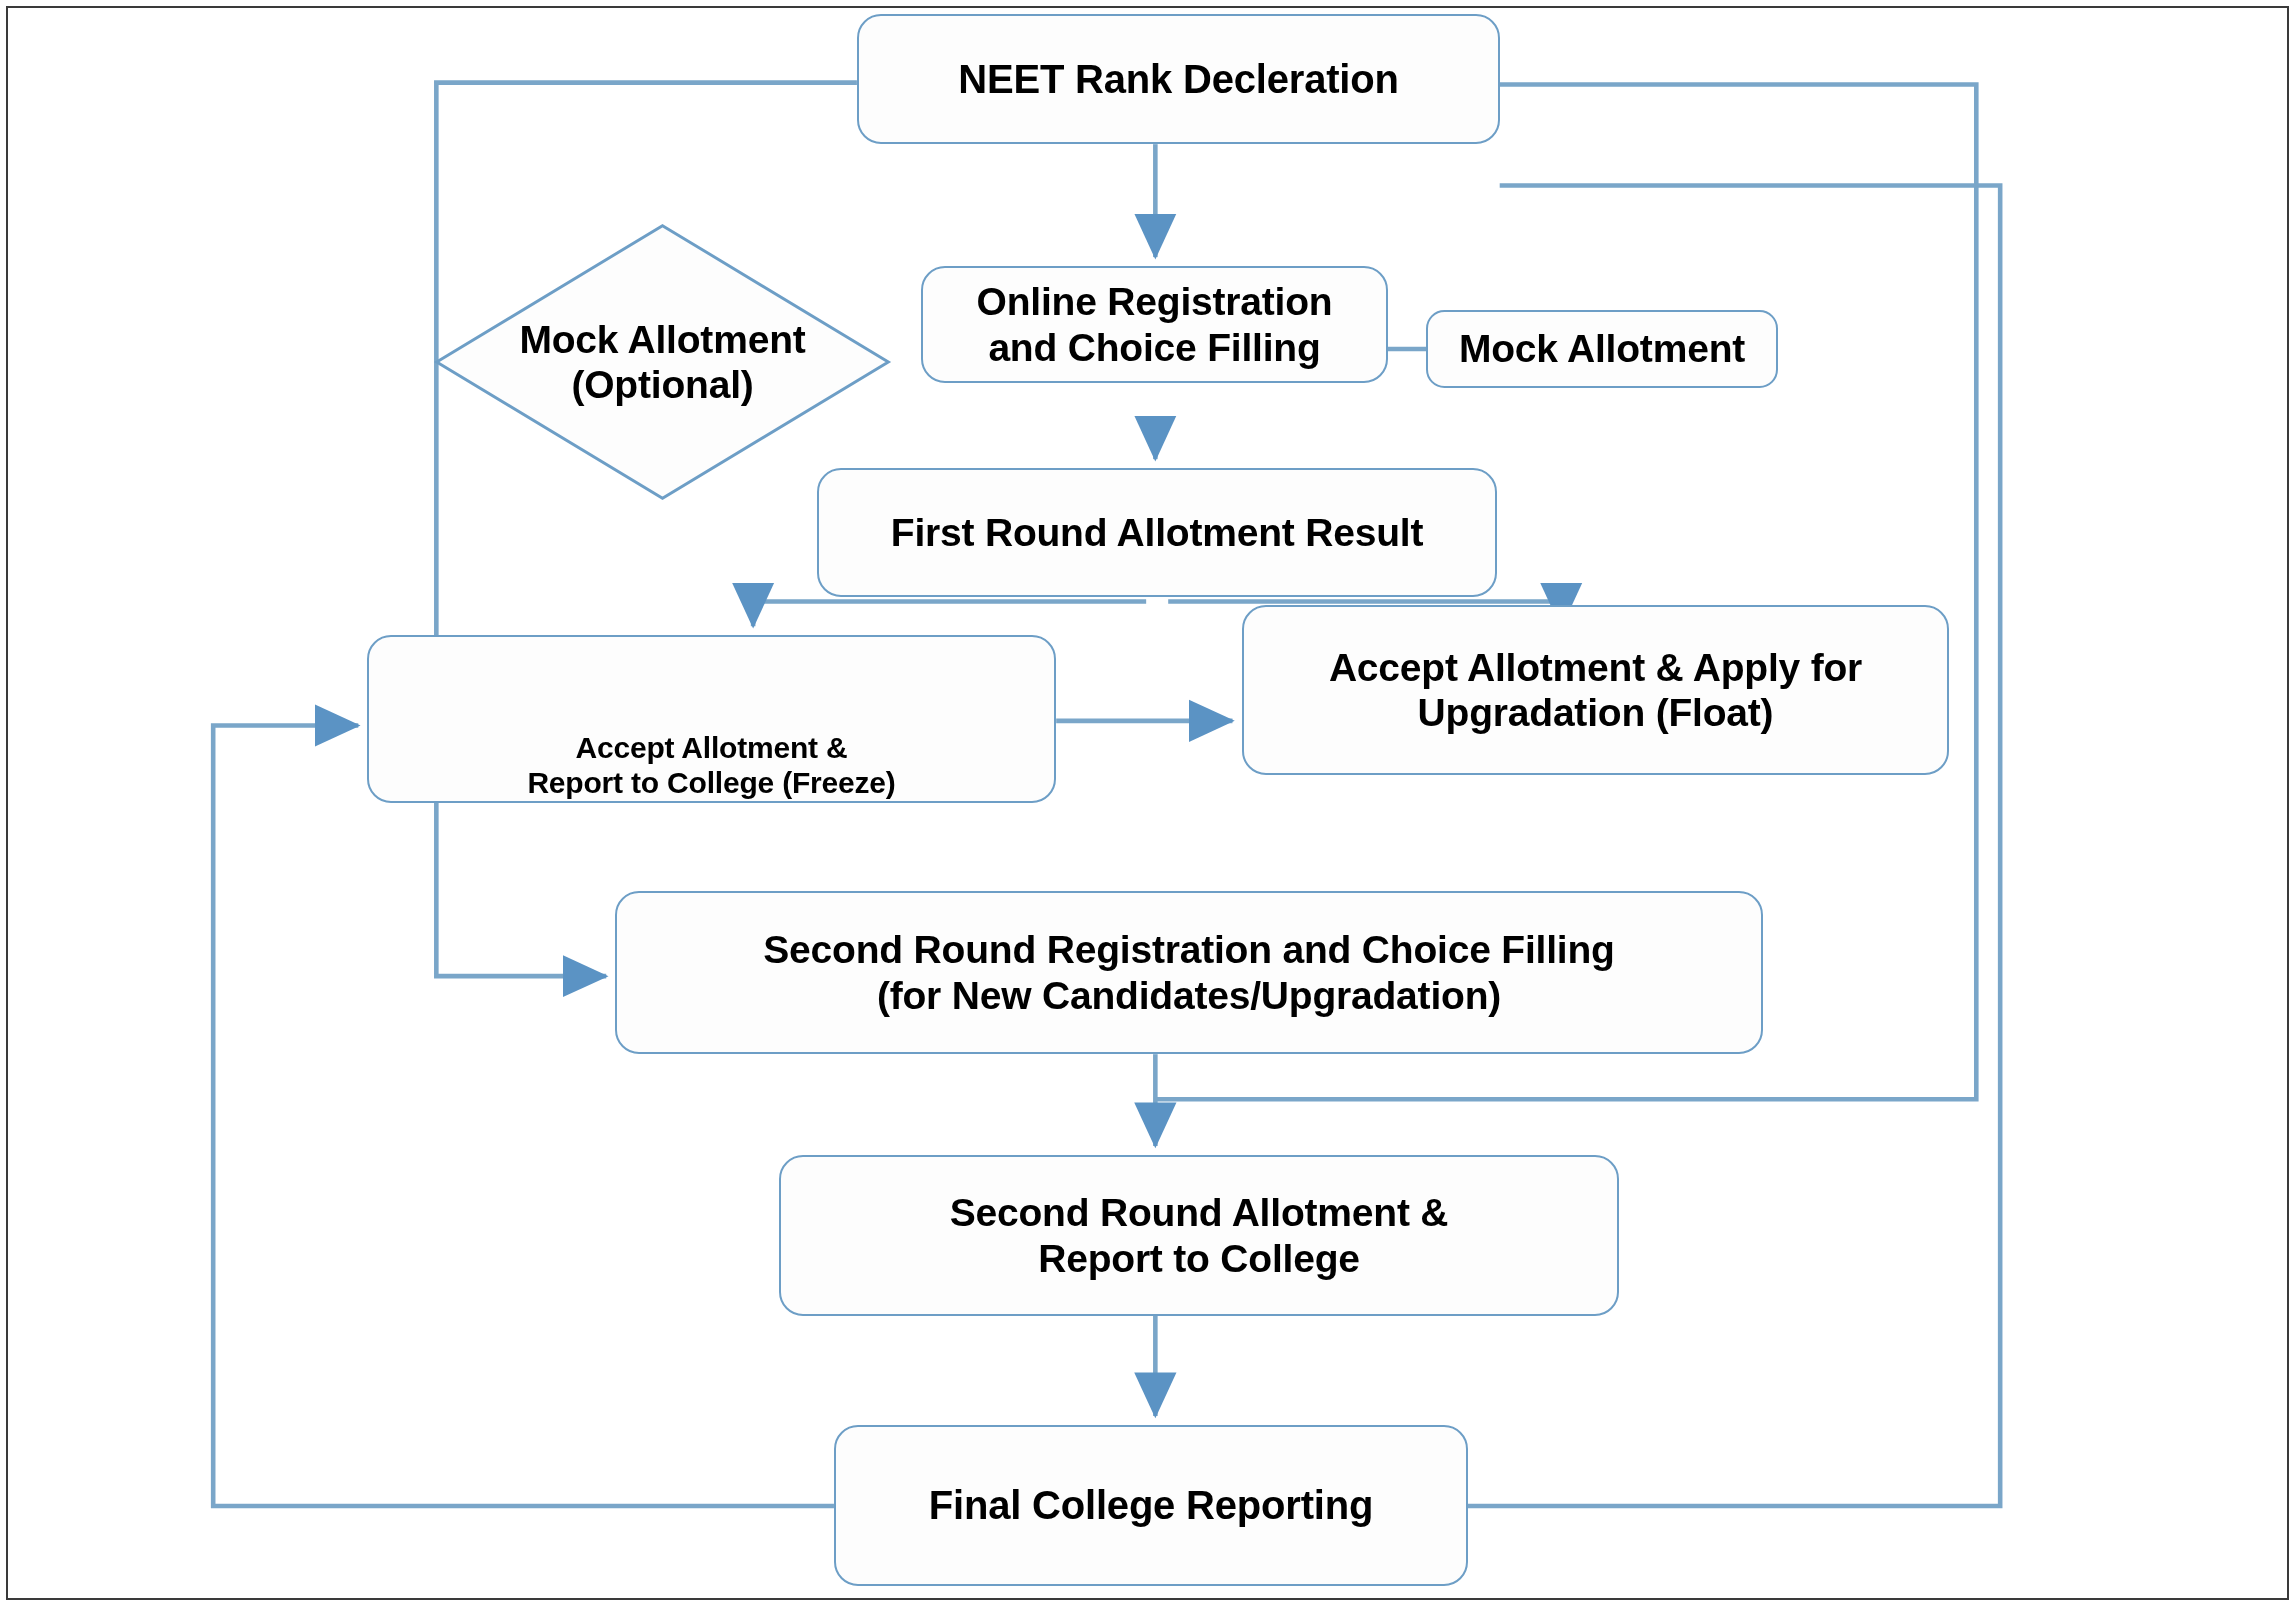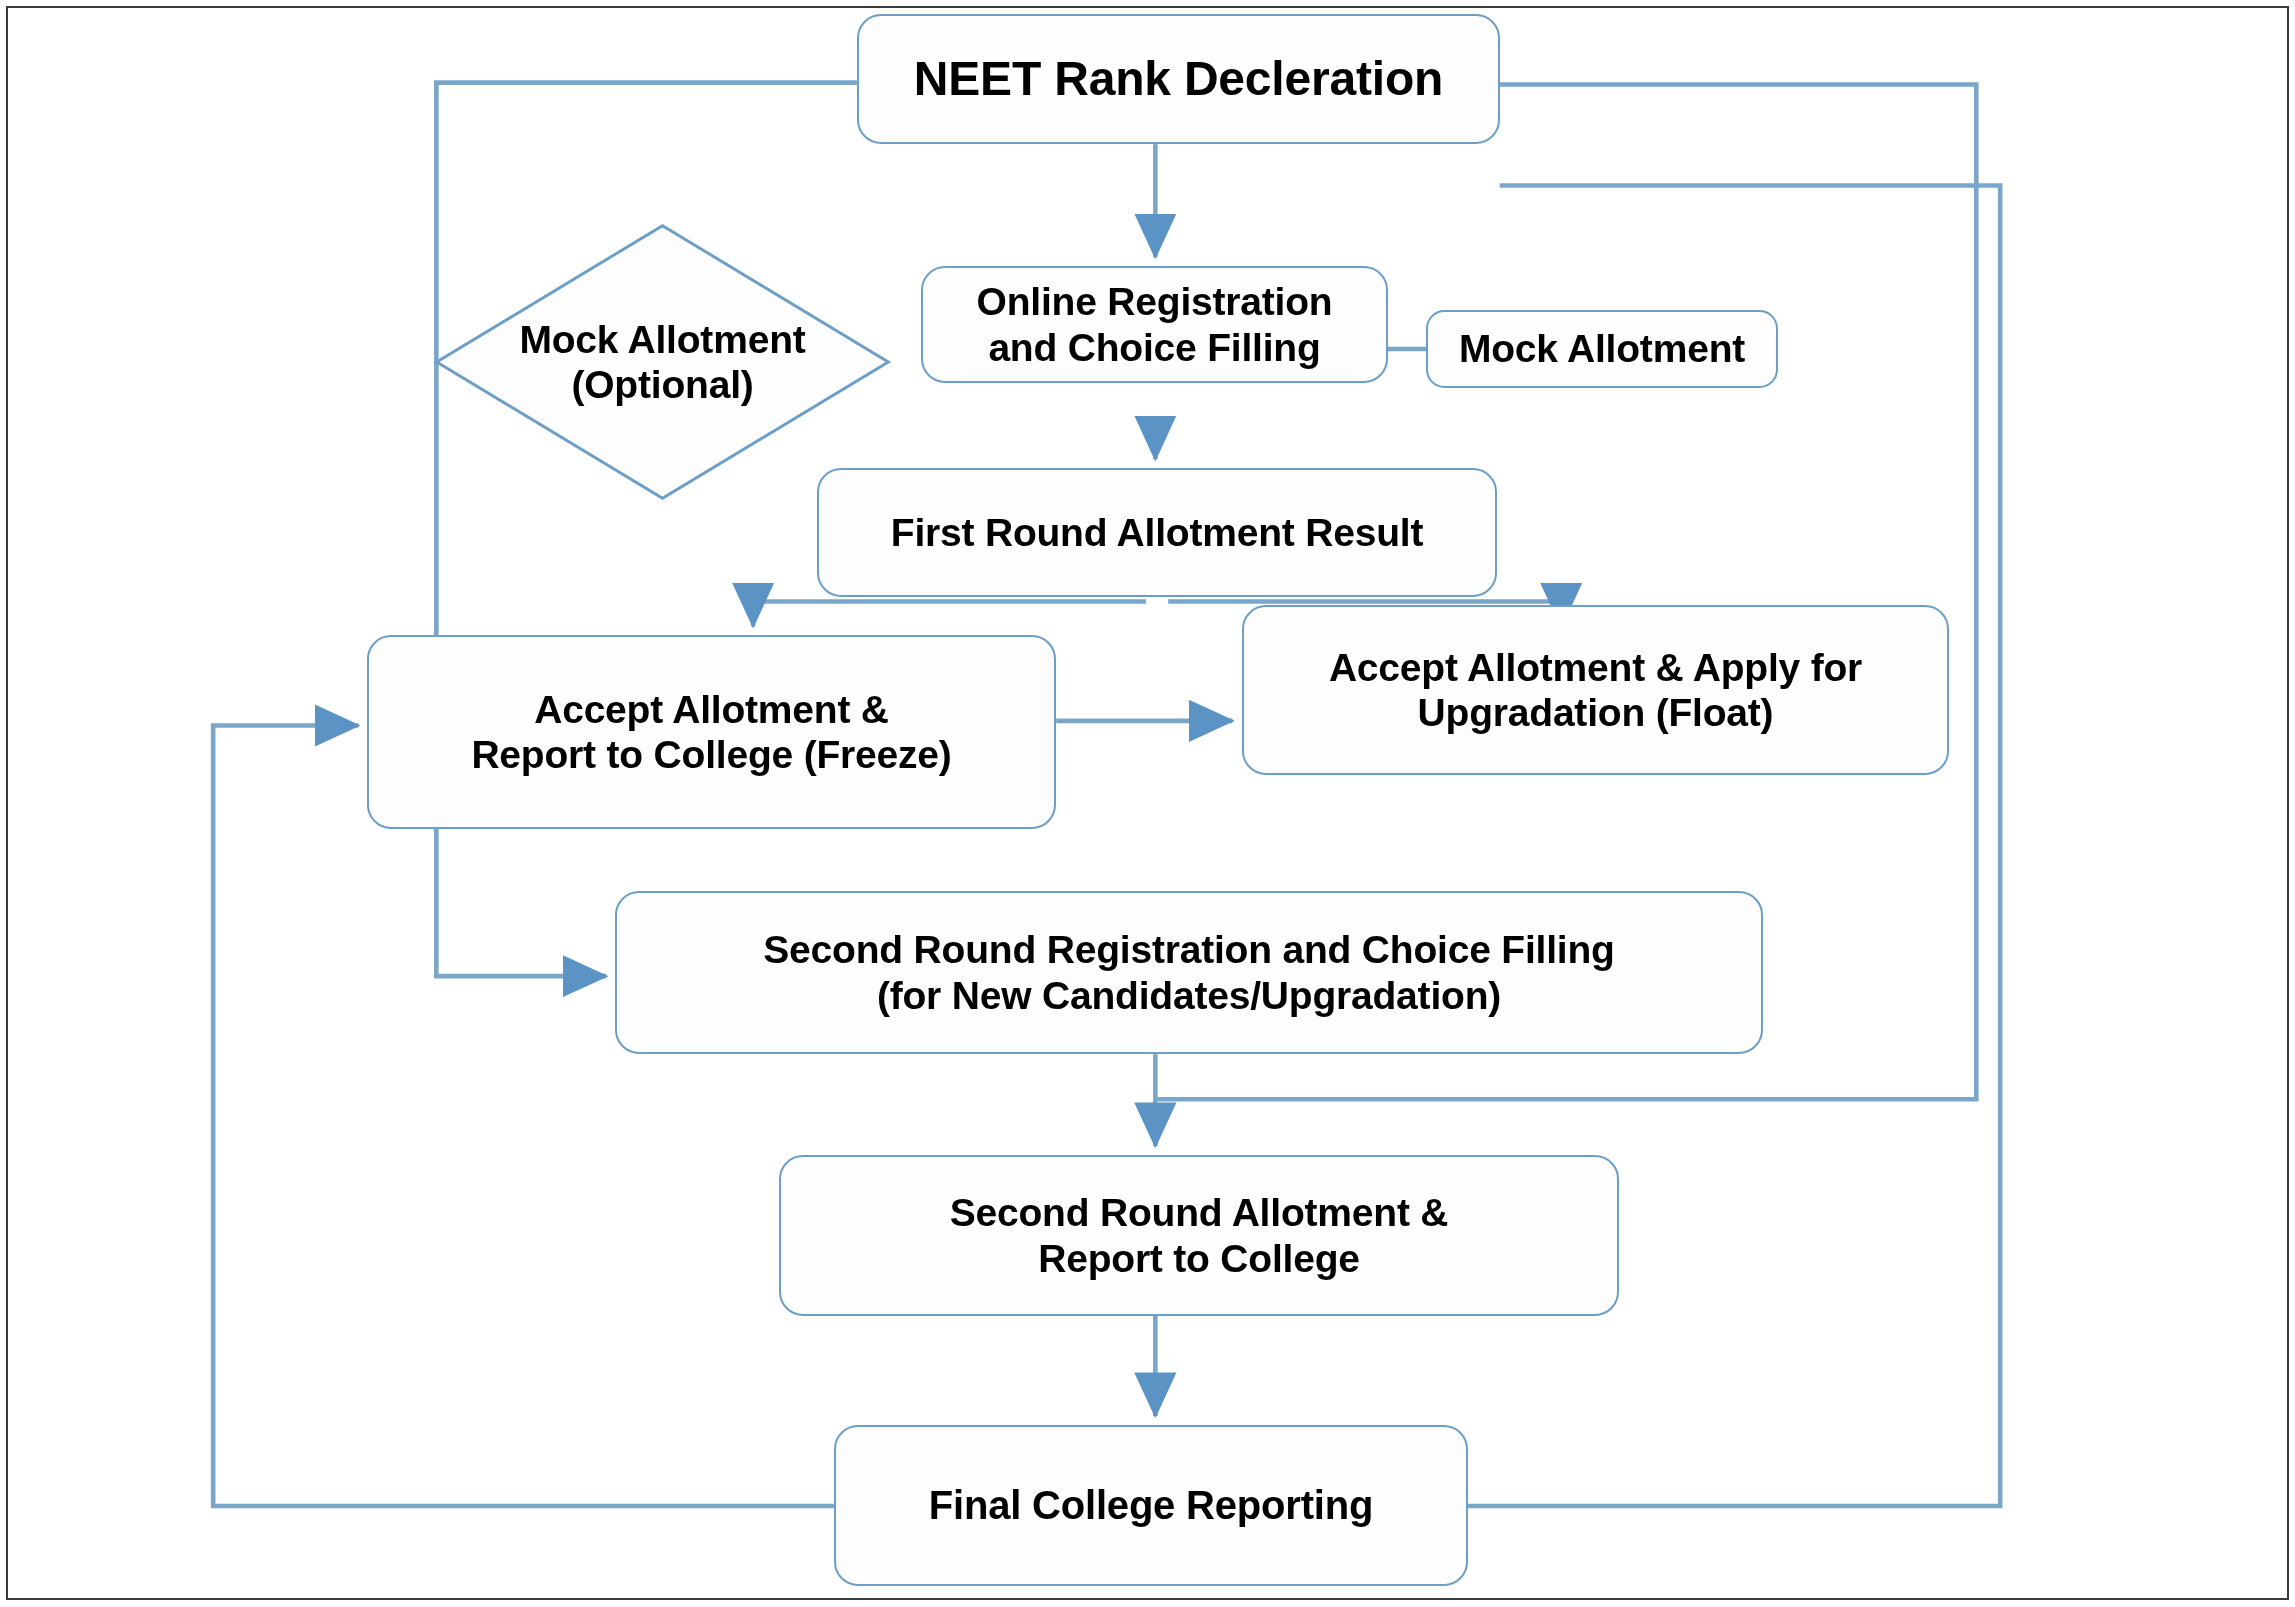--- a/index.html
+++ b/index.html
@@ -109,21 +109,21 @@
 
       <path d="M1258,1433 L1258,1542" marker-end="url(#ah)"></path>
 
       <path d="M908,1640 L232,1640 L232,790 L390,790" marker-end="url(#ah)"></path>
 
       <path d="M1598,1640 L2178,1640 L2178,202 L1633,202"></path>
 
     </g>
   </svg>
 
-  <div class="node" style="left:857px; top:13.8px; width:643px; height:130px; font-size:48px;">
+  <div class="node" style="left:857px; top:13.8px; width:643px; height:130px; font-size:40px;">
     <span class="lbl">NEET Rank Decleration</span>
   </div>
 
   <div class="diamond-wrap" style="left:433px; top:222px; width:459px; height:280px; font-size:39px;">
     <svg width="459" height="280" viewBox="0 0 500 305" xmlns="http://www.w3.org/2000/svg">
       <polygon points="250,4 496,152.5 250,301 4,152.5" fill="#fdfdfd" stroke="#6d9ec6" stroke-width="3.2"></polygon>
     </svg>
     <span class="lbl">Mock Allotment
 (Optional)</span>
   </div>
@@ -134,21 +134,21 @@
   </div>
 
   <div class="node" style="left:1426px; top:310px; width:352px; height:78px; font-size:39px; border-radius:18.4px;">
     <span class="lbl">Mock Allotment</span>
   </div>
 
   <div class="node" style="left:817px; top:468px; width:680px; height:129px; font-size:39px;">
     <span class="lbl">First Round Allotment Result</span>
   </div>
 
-  <div class="node" style="left:367px; top:635px; width:689px; height:194px; font-size:39px;">
+  <div class="node" style="left:367px; top:635px; width:689px; height:168px; font-size:30px;align-items:flex-end;">
     <span class="lbl">Accept Allotment &amp;
 Report to College (Freeze)</span>
   </div>
 
   <div class="node" style="left:1242px; top:605px; width:707px; height:170px; font-size:39px;">
     <span class="lbl">Accept Allotment &amp; Apply for
 Upgradation (Float)</span>
   </div>
 
   <div class="node" style="left:615px; top:891px; width:1148px; height:163px; font-size:39px;">

